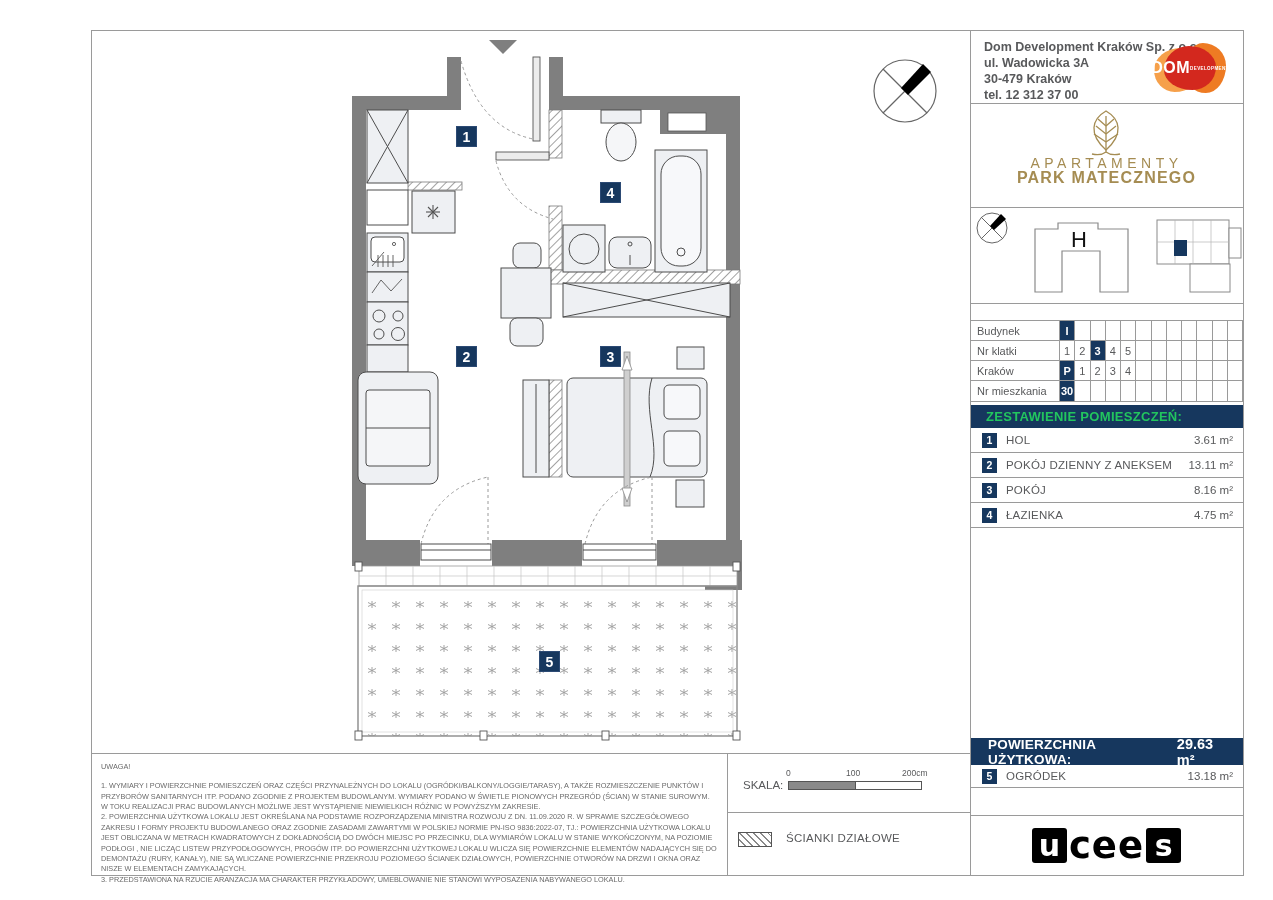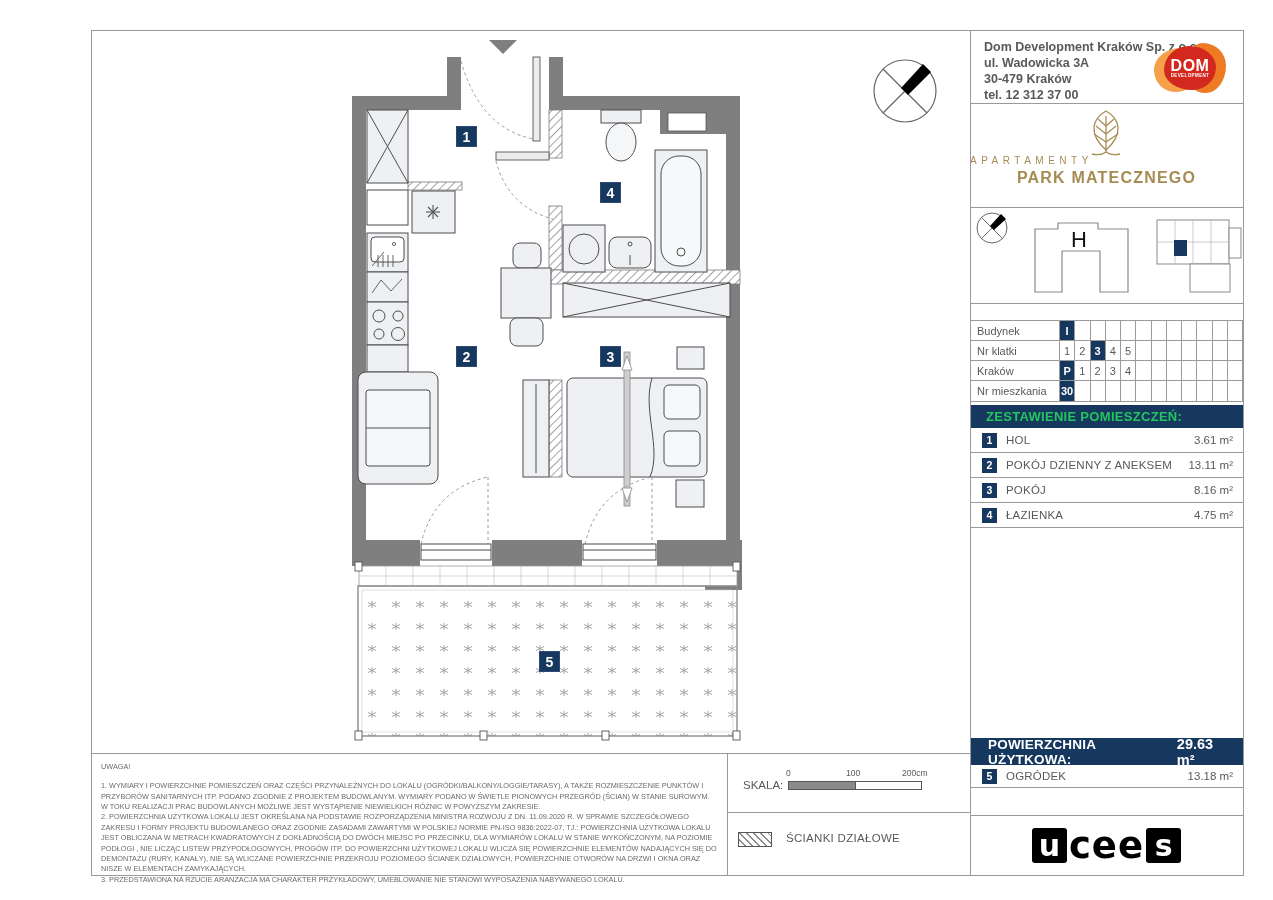--- a/index.html
+++ b/index.html
@@ -8,26 +8,26 @@
   .line{position:absolute;background:#9a9a9a;}
   #frame{position:absolute;left:91px;top:30px;width:1151px;height:844px;border:1px solid #9a9a9a;}
 
   
   .co-text{position:absolute;left:984px;top:39px;font-size:12.5px;font-weight:bold;color:#58595b;line-height:16px;}
   .domlogo{position:absolute;left:1152px;top:40px;width:76px;height:58px;}
   .blob{position:absolute;}
   .blob.b1{left:2px;top:8px;width:46px;height:44px;background:#f6a04a;border-radius:58% 42% 55% 45%/50% 55% 45% 50%;}
   .blob.b2{left:32px;top:3px;width:42px;height:50px;background:#ee7b23;border-radius:45% 55% 48% 52%/58% 45% 55% 42%;}
   .blob.core{left:12px;top:6px;width:52px;height:44px;background:#d3281e;border-radius:48% 52% 45% 55%/55% 48% 52% 45%;
-    display:flex;flex-direction:column;align-items:center;justify-content:center;color:#fff;}
+    display:flex;align-items:center;justify-content:center;color:#fff;}
   .blob.core .t1{font-size:16px;font-weight:bold;line-height:14px;letter-spacing:.5px;}
   .blob.core .t2{font-size:4.5px;font-weight:bold;letter-spacing:.4px;}
 
   
-  .brand1{position:absolute;left:970px;top:155px;width:273px;font-size:10px;letter-spacing:4.5px;color:#a58c52;}
+  .brand1{position:absolute;left:970px;top:155px;width:273px;text-align:center;font-size:14px;letter-spacing:4.5px;color:#a58c52;}
   .brand2{position:absolute;left:970px;top:169px;width:273px;text-align:center;font-size:16px;font-weight:bold;letter-spacing:1.2px;color:#a58c52;}
 
   
   .utable{position:absolute;left:970px;top:320px;width:273px;border:1px solid #9a9a9a;box-sizing:border-box;}
   .ut-row{display:flex;height:20px;border-bottom:1px solid #9a9a9a;box-sizing:border-box;}
   .ut-row:last-child{border-bottom:none;}
   .ut-label{width:89px;font-size:11px;color:#58595b;display:flex;align-items:center;padding-left:6px;box-sizing:border-box;border-right:1px solid #9a9a9a;}
   .ut-cells{flex:1;display:flex;}
   .ut-cell{flex:1;border-right:1px solid #9a9a9a;display:flex;align-items:center;justify-content:center;font-size:11px;color:#58595b;box-sizing:border-box;}
   .ut-cell:last-child{border-right:none;}

